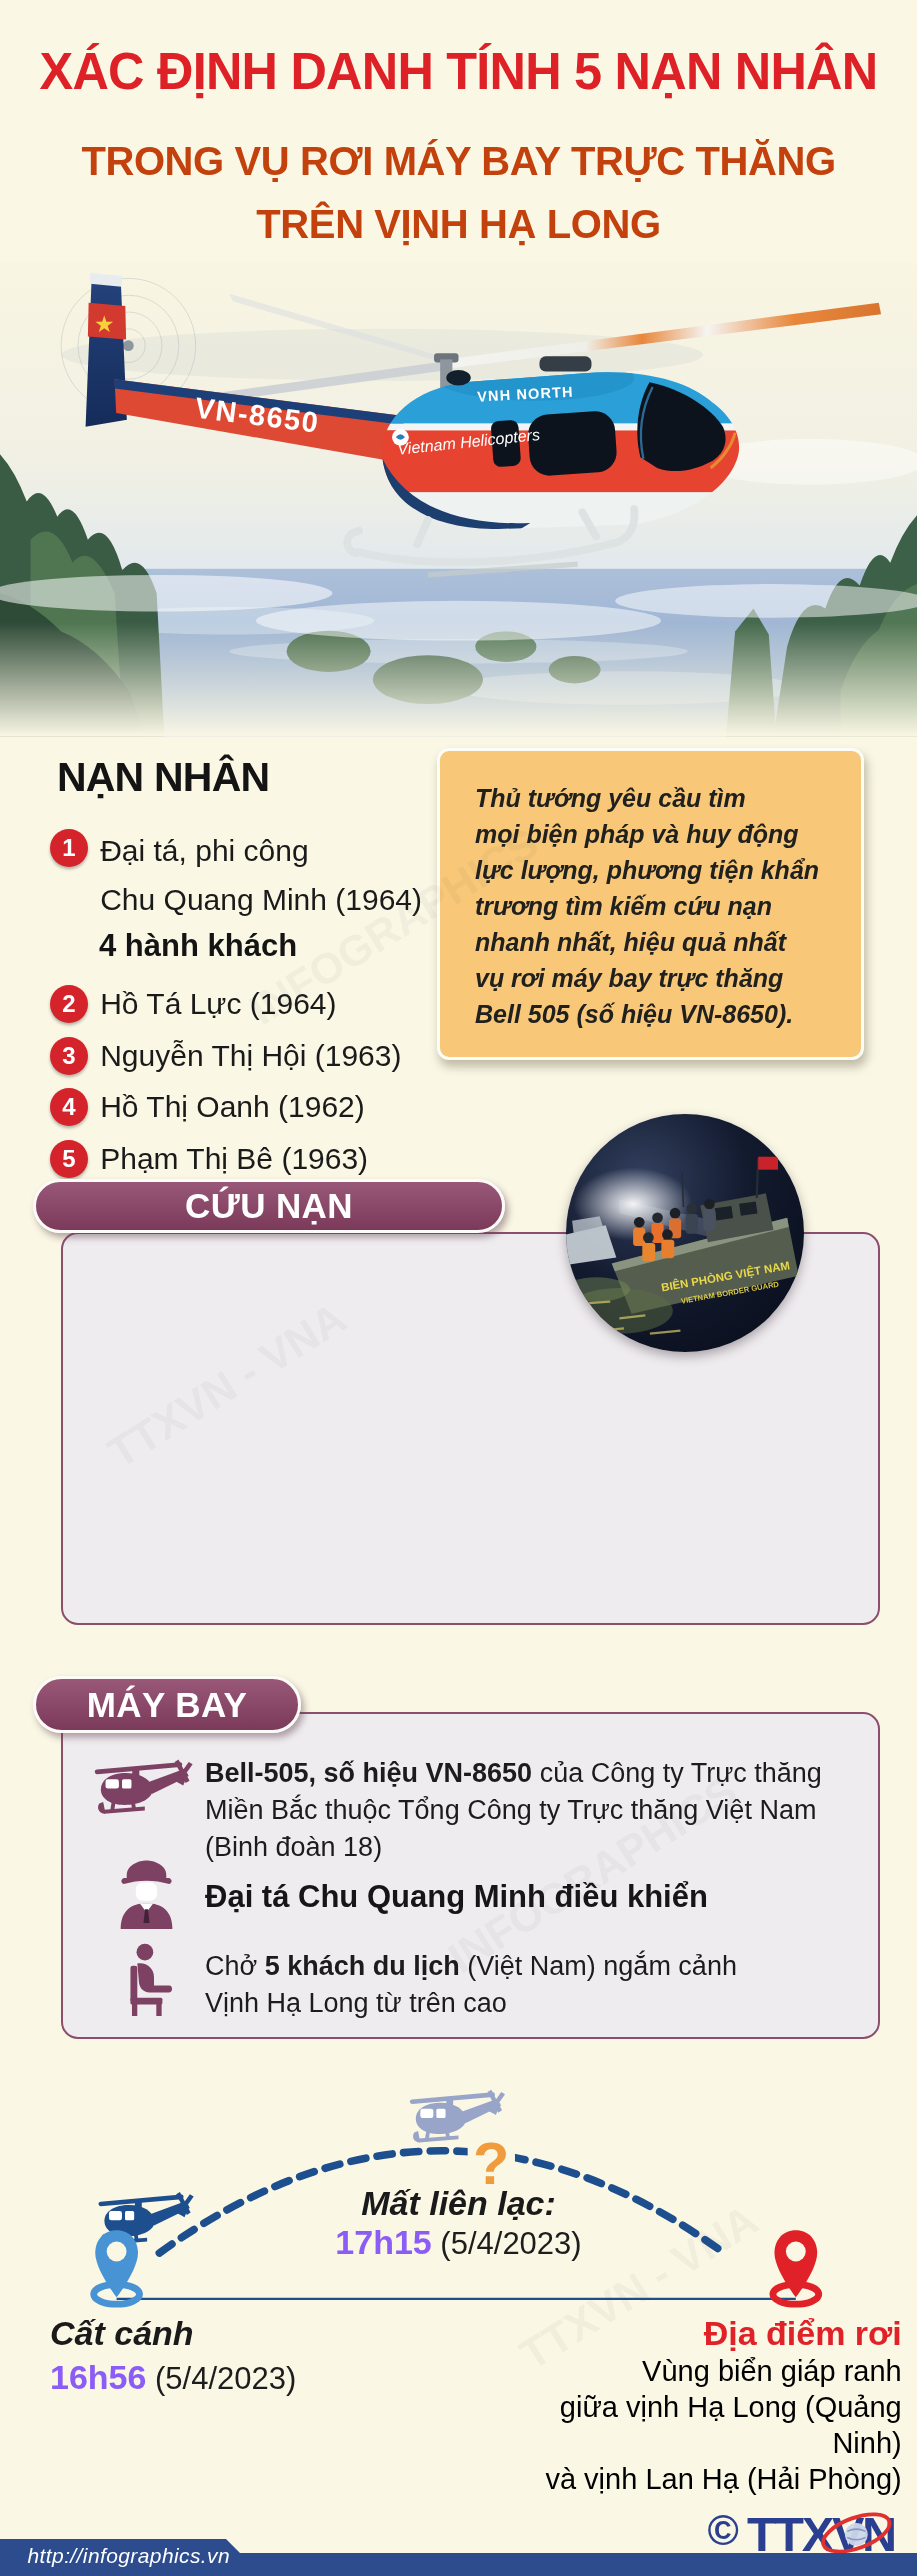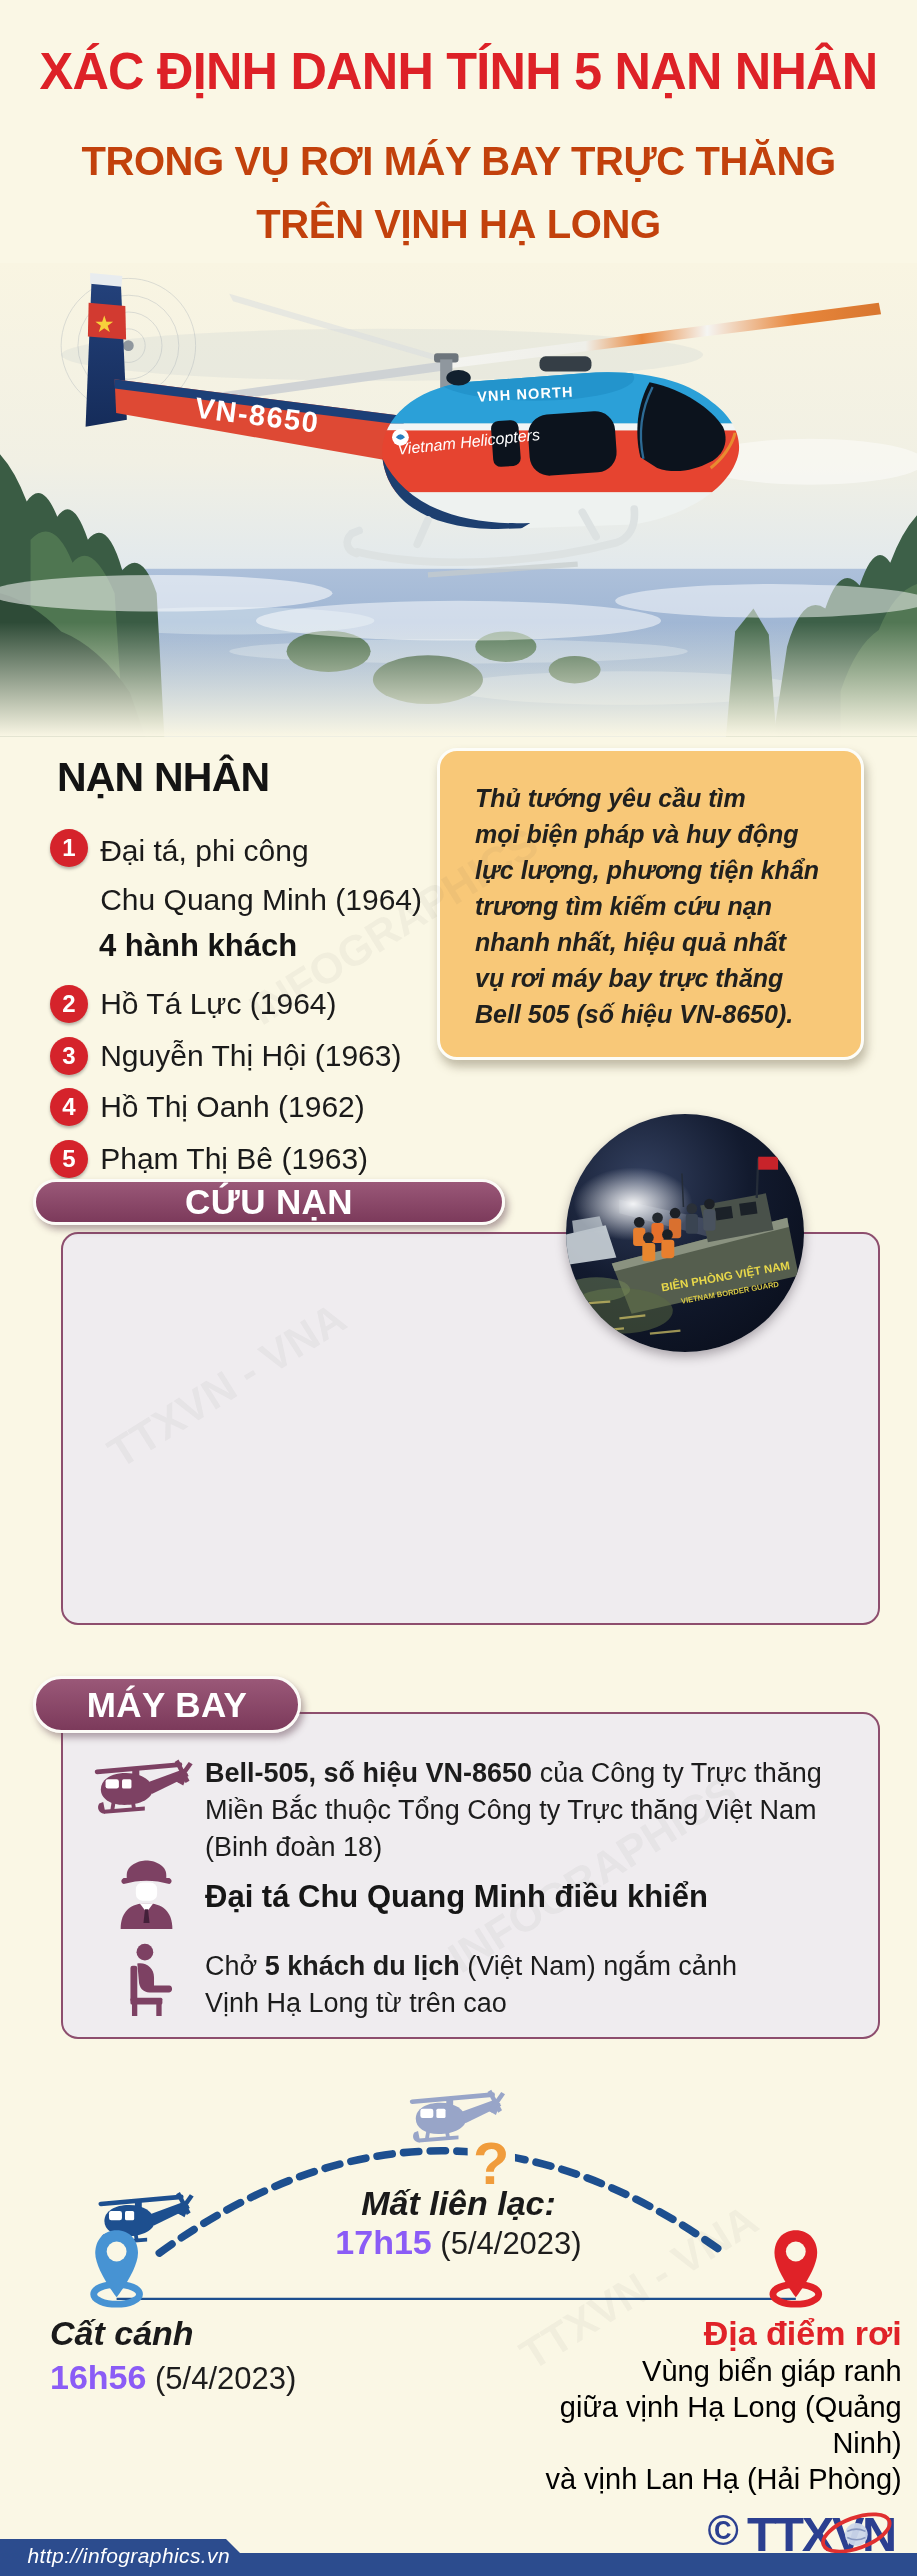--- a/index.html
+++ b/index.html
@@ -16,21 +16,21 @@
   
   .v-heading{left:57px;top:754px;font-size:41px;font-weight:bold;color:#141414;letter-spacing:-0.8px;}
   .v-circle{width:38px;height:38px;border-radius:50%;background:#d5232b;color:#fff;font-size:24px;font-weight:bold;
             display:flex;align-items:center;justify-content:center;box-shadow:0 2.3px 3.1px rgba(0,0,0,.28);}
   .v-text{font-size:30px;color:#1a1a1a;line-height:49px;}
   .v-row{display:flex;gap:12.2px;align-items:flex-start;}
   .v-sub{left:99px;top:928px;font-size:31px;font-weight:bold;color:#141414;}
 
   
   .quote{left:437px;top:748px;width:427px;height:312px;background:#f8c878;border:3.8px solid #fdfdf8;
-         border-radius:20px;box-sizing:border-box;box-shadow:2.3px 6.1px 9.2px rgba(110,100,75,.40);
+         border-radius:12px;box-sizing:border-box;box-shadow:2.3px 6.1px 9.2px rgba(110,100,75,.40);
          padding:29px 0 0 35px;}
   .quote div{font-size:25px;line-height:36px;font-style:italic;font-weight:bold;color:#20201e;}
 
   
   .pill{background:linear-gradient(180deg,#9a5878,#7c3a5b);border:3.8px solid #fcfbf7;border-radius:37px;
         box-shadow:3.1px 4.6px 7.6px rgba(90,60,75,.45);color:#fff;font-weight:bold;font-size:35px;
         display:flex;align-items:center;justify-content:center;letter-spacing:0.4px;box-sizing:border-box;z-index:3;}
   .panel{background:#efecef;border:2.3px solid #8d4e6e;border-radius:17px;box-sizing:border-box;z-index:1;}
 
   .arrow{width:47px;height:35px;background:#d5232b;
@@ -251,21 +251,21 @@
     <div>Thủ tướng yêu cầu tìm</div>
     <div>mọi biện pháp và huy động</div>
     <div>lực lượng, phương tiện khẩn</div>
     <div>trương tìm kiếm cứu nạn</div>
     <div>nhanh nhất, hiệu quả nhất</div>
     <div>vụ rơi máy bay trực thăng</div>
     <div>Bell 505 (số hiệu VN-8650).</div>
   </div>
 
   <div class="abs panel" style="left:61px;top:1232px;width:819px;height:393px;"></div>
-  <div class="abs pill" style="left:33px;top:1179px;width:472px;height:46px;">CỨU NẠN</div>
+  <div class="abs pill" style="left:33px;top:1179px;width:472px;height:54px;">CỨU NẠN</div>
 
   <div class="abs photo-circle">
     <svg width="238" height="238" viewBox="0 0 312 312">
       <defs>
         <radialGradient id="nightG" cx=".32" cy=".28" r="1">
           <stop offset="0" stop-color="#33405f"></stop>
             <stop offset=".45" stop-color="#121a2e"></stop>
             <stop offset="1" stop-color="#070b16"></stop>
         </radialGradient>
         <radialGradient id="glowG" cx=".5" cy=".5" r=".5">

